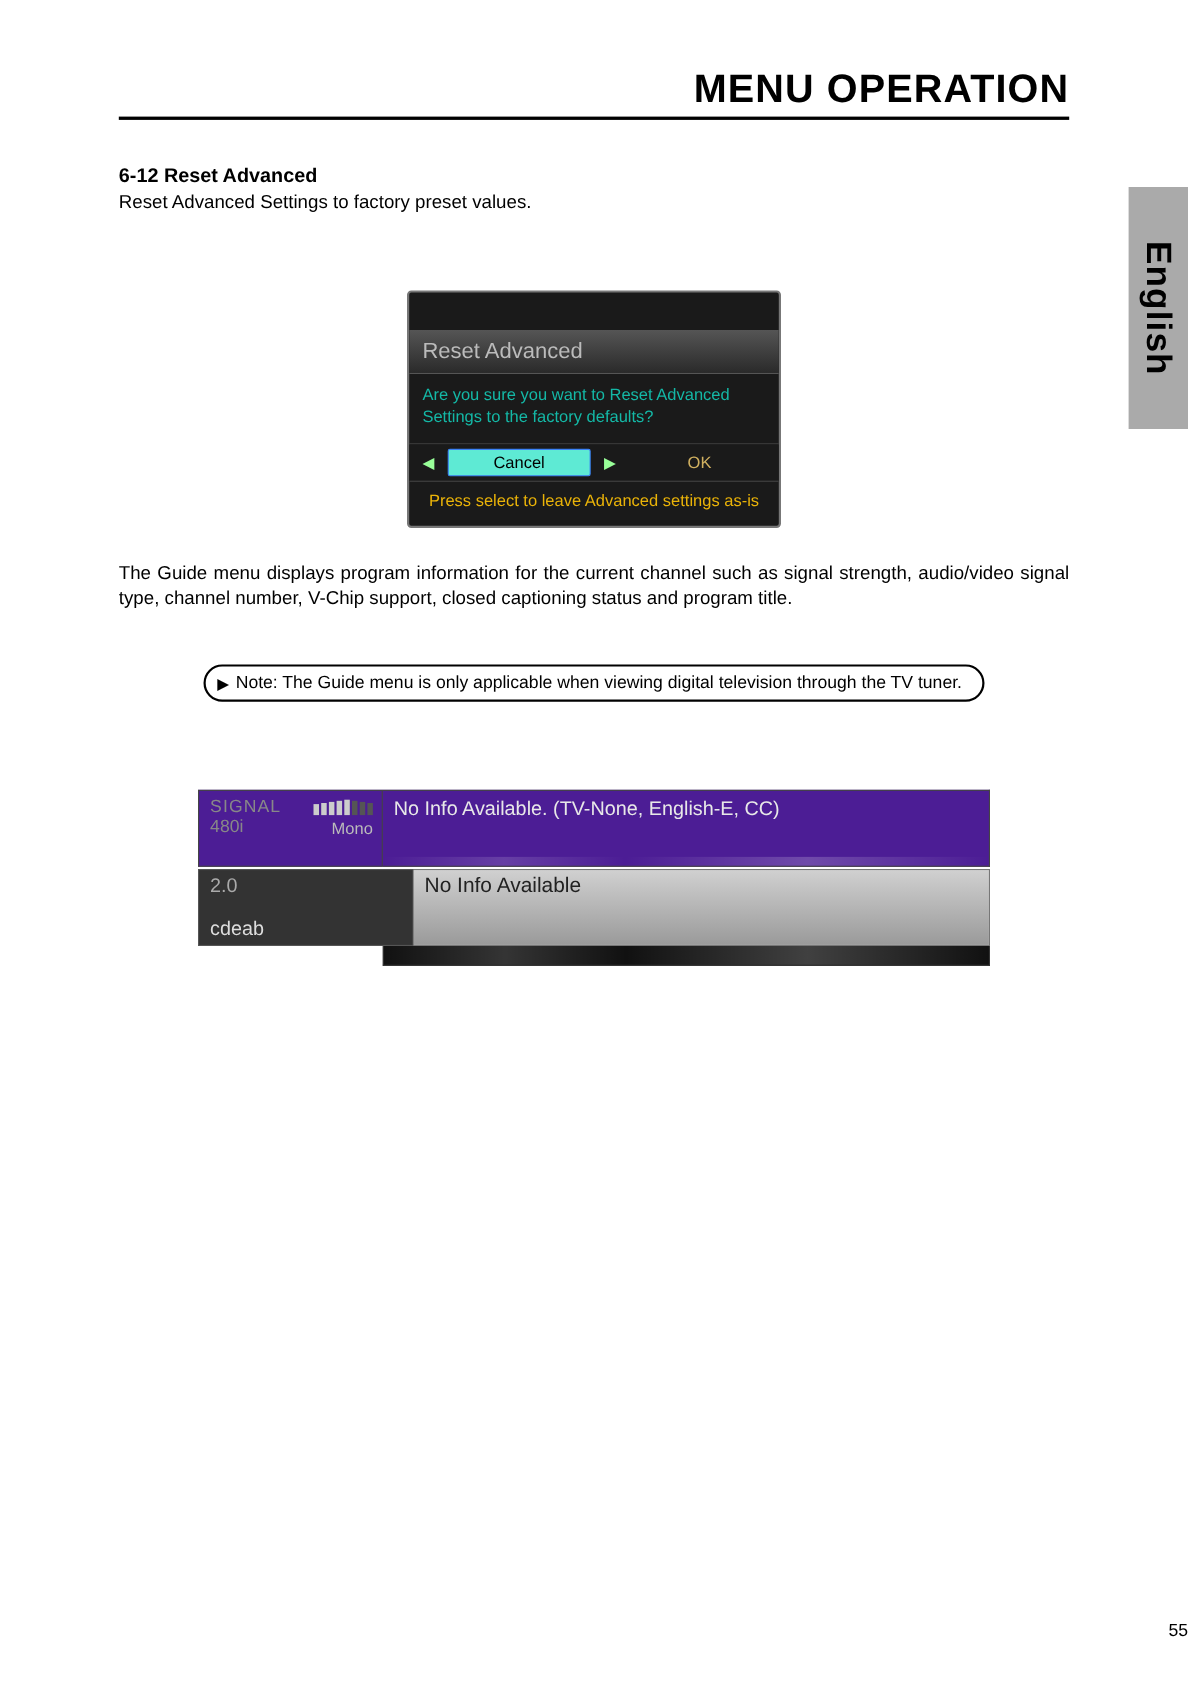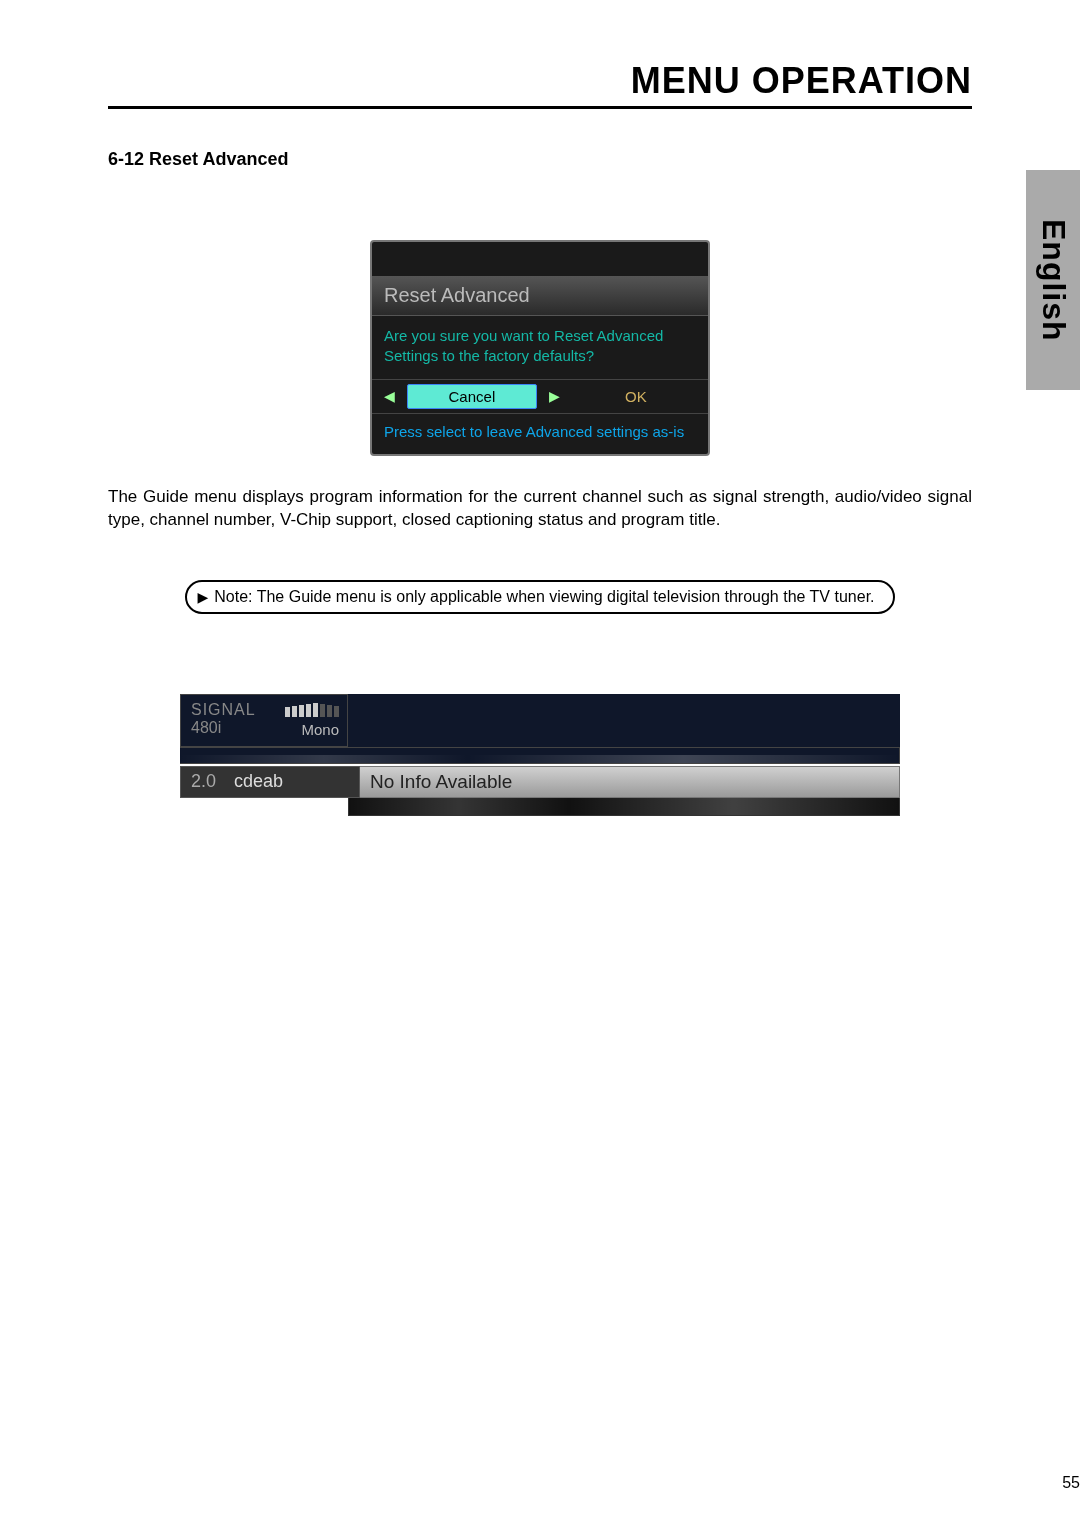--- a/index.html
+++ b/index.html
@@ -103,23 +103,24 @@
   }
   .btn-sel {
     background: #5eead4;
     color: #000;
     border: 1px solid #3b82f6;
   }
   .btn-unsel {
     color: #d0b060;
   }
   .dialog-hint {
-    color: #0ea5e9;
+    color: #eab308;
     padding: 8px 12px 12px 12px;
     line-height: 1.35;
+    text-align: center;
   }
   .h2 {
     font-size: 30px;
     font-weight: bold;
     margin-top: 90px;
     letter-spacing: 0.5px;
   }
   .para {
     font-size: 17px;
     margin-top: 30px;
@@ -144,24 +145,23 @@
     font-size: 14px;
   }
   .guide-img {
     margin-top: 80px;
     width: 720px;
     margin-left: auto;
     margin-right: auto;
   }
   .guide-top {
     display: flex;
-    background: #0f172a;
+    background: #4c1d95;
     color: #ddd;
     min-height: 70px;
-    flex-direction: column;
   }
   .g-left {
     width: 168px;
     padding: 6px 8px 8px 10px;
     font-size: 16px;
     color: #888;
     display:flex;
     flex-direction:column;
     justify-content:flex-start;
     border:1px solid #444;
@@ -183,28 +183,29 @@
   }
   .shine {
     position:absolute; left:0; right:0; bottom:0; height:8px;
     background: linear-gradient(to right, transparent, rgba(255,255,255,0.15), transparent 40%, rgba(255,255,255,0.2) 70%, transparent);
   }
   .guide-bot {
     display:flex;
     margin-top:2px;
   }
   .gb-l {
-    width:180px;
+    width:196px;
     background:#333;
     color:#ddd;
     display:flex;
     gap:18px;
     padding:4px 10px;
     font-size:18px;
     border:1px solid #555;
+    flex-direction:column;
   }
   .gb-l .ch { color:#aaa; }
   .gb-r {
     flex:1;
     background: linear-gradient(#d0d0d0,#9a9a9a);
     color:#222;
     padding:4px 10px;
     font-size:19px;
     border:1px solid #777;
     border-left:none;
@@ -229,20 +230,21 @@
 </style>
 </head>
 <body>
 
 <div class="page">
   <div class="header-rule">
     <div class="header-title">MENU OPERATION</div>
   </div>
 
   <div class="section-num">6-12  Reset Advanced</div>
+  <div class="section-desc">Reset Advanced Settings to factory preset values.</div>
 
   <div class="dialog-wrap">
     <div class="dialog">
       <div class="dialog-title">Reset Advanced</div>
       <div class="dialog-msg">Are you sure you want to Reset Advanced Settings to the factory defaults?</div>
       <div class="dialog-btn-row">
         <span class="arrow">◀</span>
         <div class="btn btn-sel">Cancel</div>
         <span class="arrow">▶</span>
         <div class="btn btn-unsel">OK</div>
@@ -275,20 +277,21 @@
               <i class="dim" style="height:12px"></i>
               <i class="dim" style="height:11px"></i>
           </span>
         </div>
         <div class="sig-row">
           <span>480i</span>
           <span class="mono">Mono</span>
         </div>
       </div>
       <div class="g-right">
+        <span>No Info Available. (TV-None, English-E, CC)</span>
         <div class="shine"></div>
       </div>
     </div>
     <div class="guide-bot">
       <div class="gb-l">
         <span class="ch">2.0</span>
         <span>cdeab</span>
       </div>
       <div class="gb-r">
         <span>No Info Available</span>

